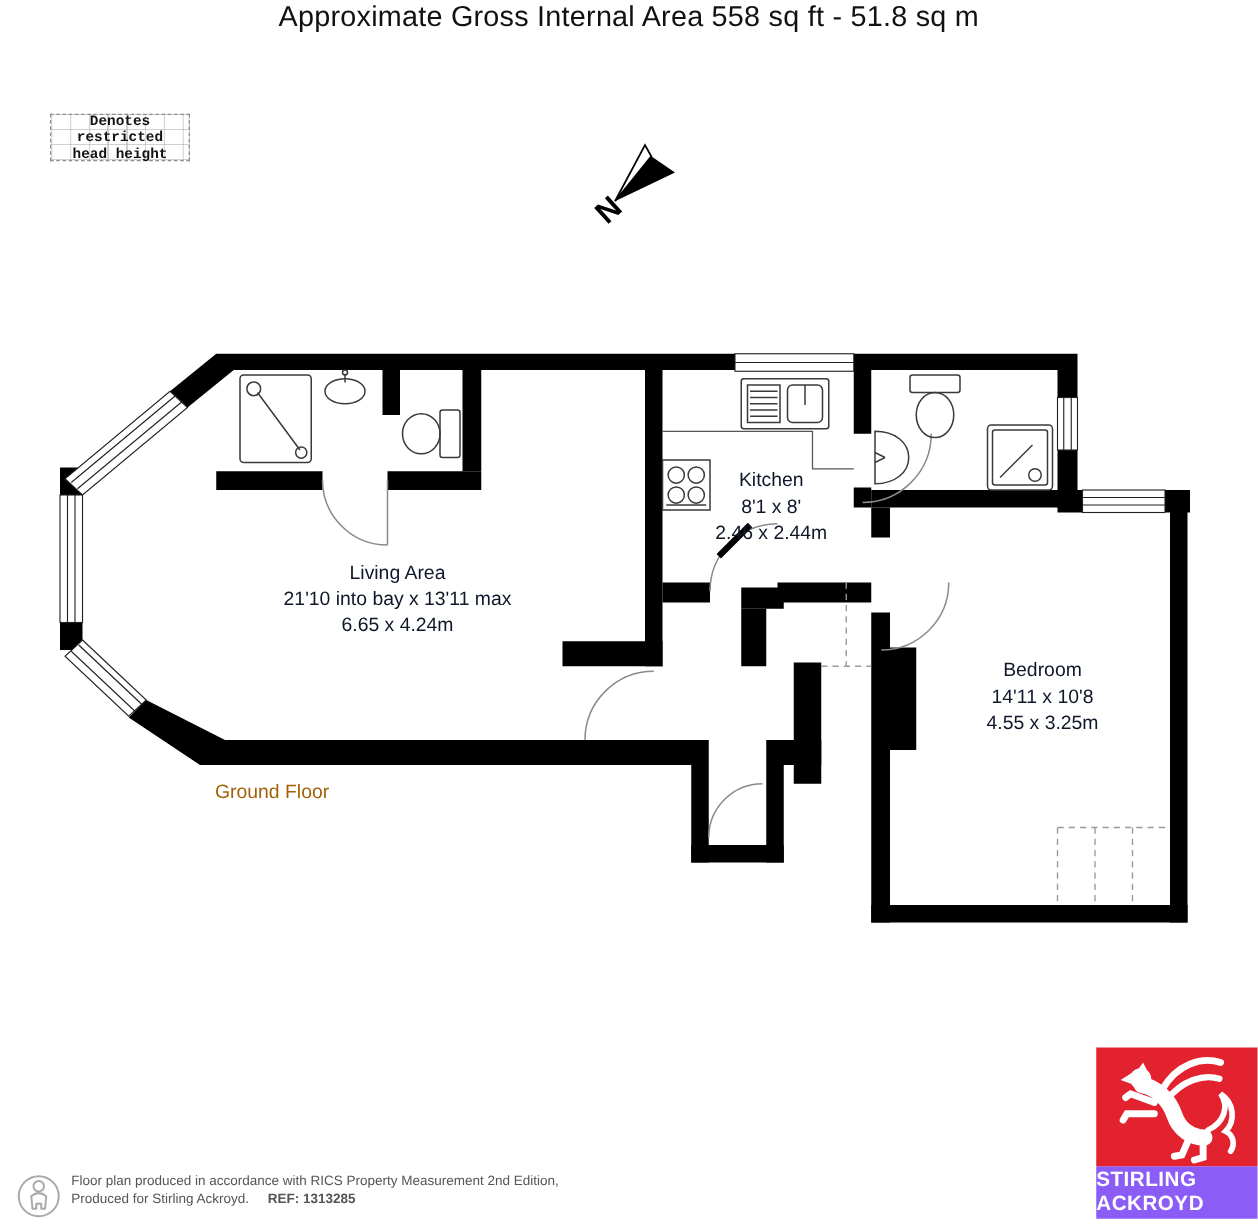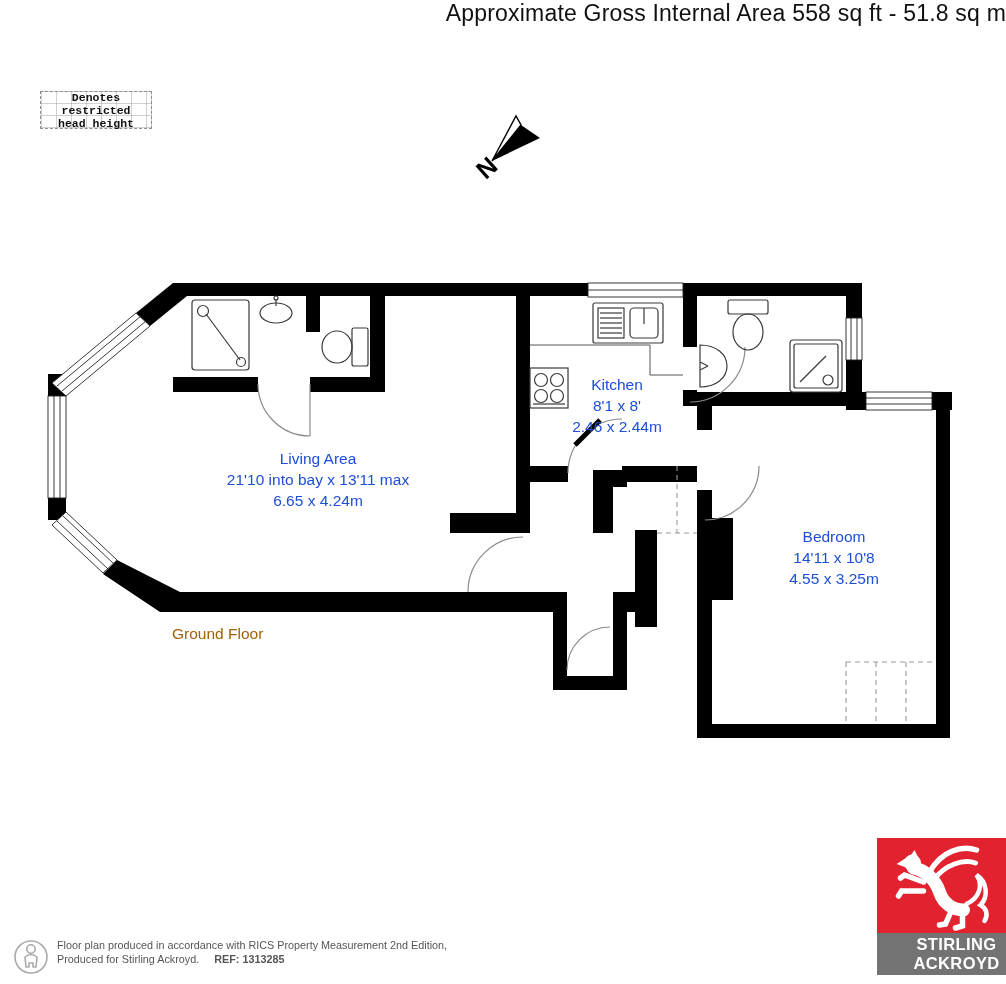--- a/index.html
+++ b/index.html
@@ -1,40 +1,40 @@
 <!DOCTYPE html>
 <html><head>
 <meta charset="utf-8">
 <style>
   html,body{margin:0;padding:0;background:#fff;}
   body{width:1006px;height:984px;position:relative;overflow:hidden;
        font-family:"Liberation Sans", sans-serif;color:#1a1a1a;}
-  .page-title{position:absolute;top:0;left:0;width:100%;text-align:right;
+  .page-title{position:absolute;top:0;left:0;width:100%;text-align:center;
        font-size:23px;font-weight:400;color:#111;letter-spacing:.2px;}
   .legend-box{position:absolute;left:40px;top:91px;width:112px;height:38px;
        border:1px dashed #8f8f8f;box-sizing:border-box;
        background-image:
          repeating-linear-gradient(90deg, rgba(170,170,170,.55) 0 1px, transparent 1px 15px),
          repeating-linear-gradient(0deg, rgba(170,170,170,.55) 0 1px, transparent 1px 12px);
        display:flex;align-items:center;justify-content:center;}
   .legend-box .t{font-size:11.5px;font-weight:bold;text-align:center;line-height:13px;
        color:#111;background:transparent;padding:0 4px;font-family:Liberation Mono, monospace;}
   .plan-svg{position:absolute;left:0;top:0;}
   .room-label{position:absolute;transform:translateX(-50%);text-align:center;
-       font-size:15.5px;line-height:21px;color:#1d4ed8;white-space:nowrap;}
+       font-size:15.5px;line-height:21px;color:#0f172a;white-space:nowrap;}
   .floor-label{position:absolute;left:172px;top:625px;font-size:15.5px;color:#a16207;}
   .footer-text{position:absolute;left:57px;top:939px;font-size:10.8px;line-height:13.5px;color:#555;}
   .footer-text .copy{margin-left:10px;}
   .footer-text .ref{margin-left:12px;font-weight:bold;}
   .footer-icon{position:absolute;left:11px;top:937px;}
   .logo{position:absolute;left:877px;top:838px;width:129px;height:137px;}
   .logo .red{width:129px;height:95px;background:#e32230;position:relative;}
-  .logo .navy{width:129px;height:42px;background:#737373;box-sizing:border-box;
-       display:flex;flex-direction:column;justify-content:center;align-items:center;
-       padding-right:14px;padding-left:44px;}
+  .logo .navy{width:129px;height:42px;background:#8b5cf6;box-sizing:border-box;
+       display:flex;flex-direction:column;justify-content:center;align-items:flex-start;
+       padding-right:14px;}
   .logo .navy .l{color:#fff;font-weight:bold;font-size:16.5px;line-height:19px;letter-spacing:.4px;}
 </style>
 </head>
 <body>
 
 <div class="page-title">Approximate Gross Internal Area 558 sq ft - 51.8 sq m</div>
 
 <div class="legend-box">
   <div class="t">Denotes restricted head height</div>
 </div>

